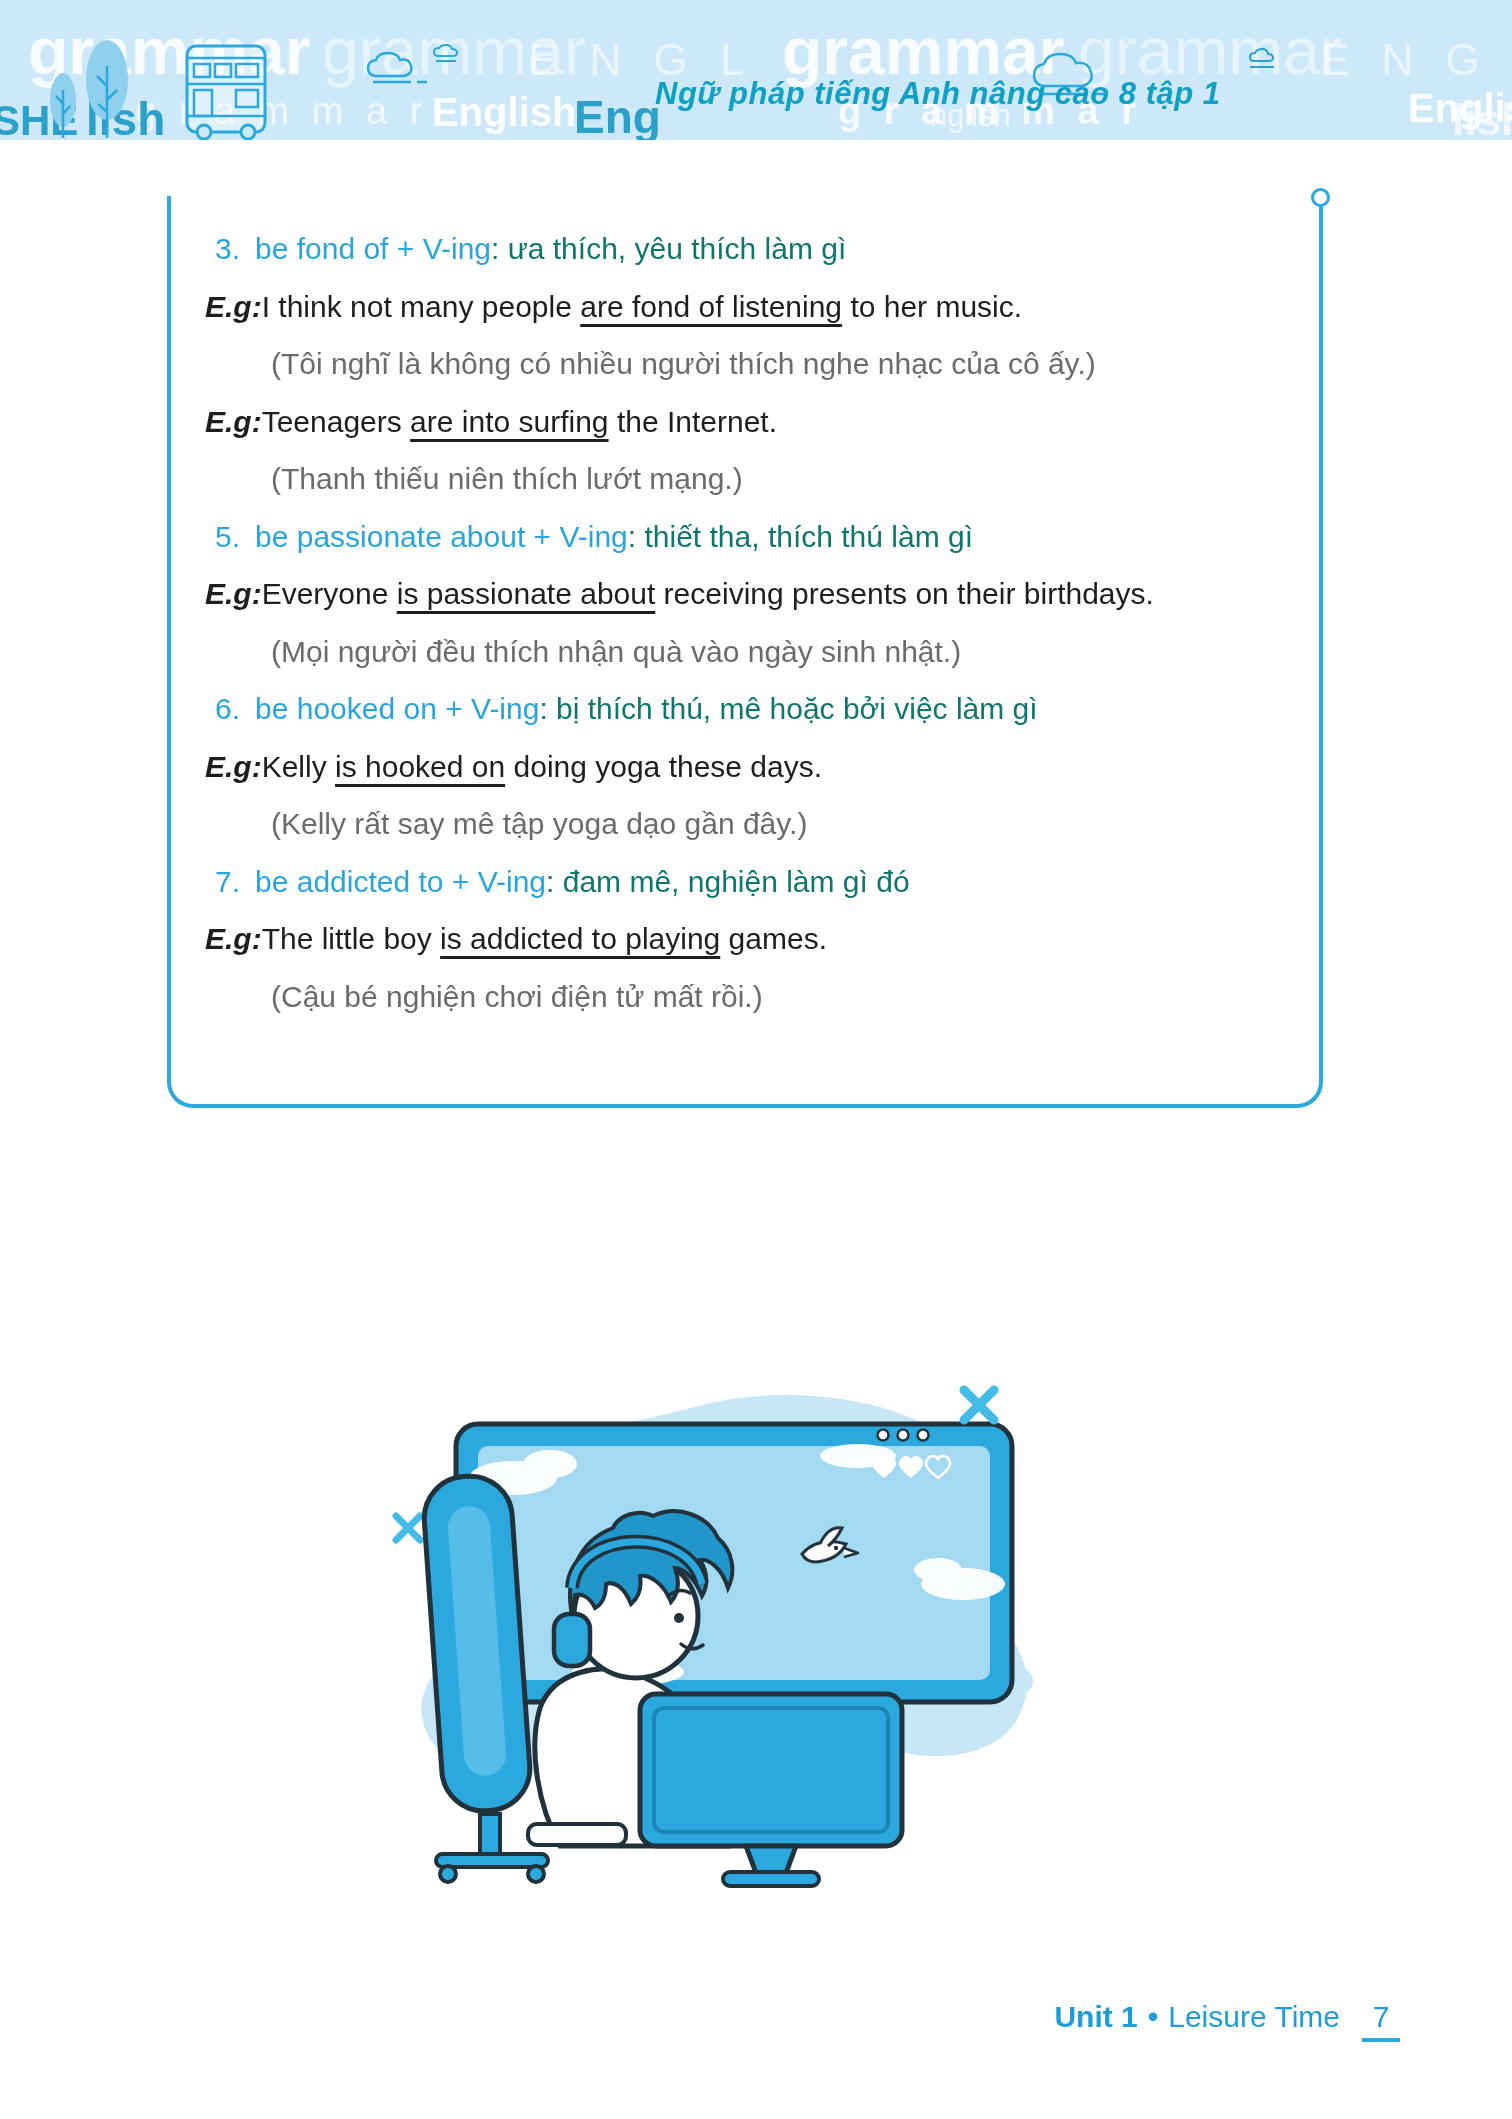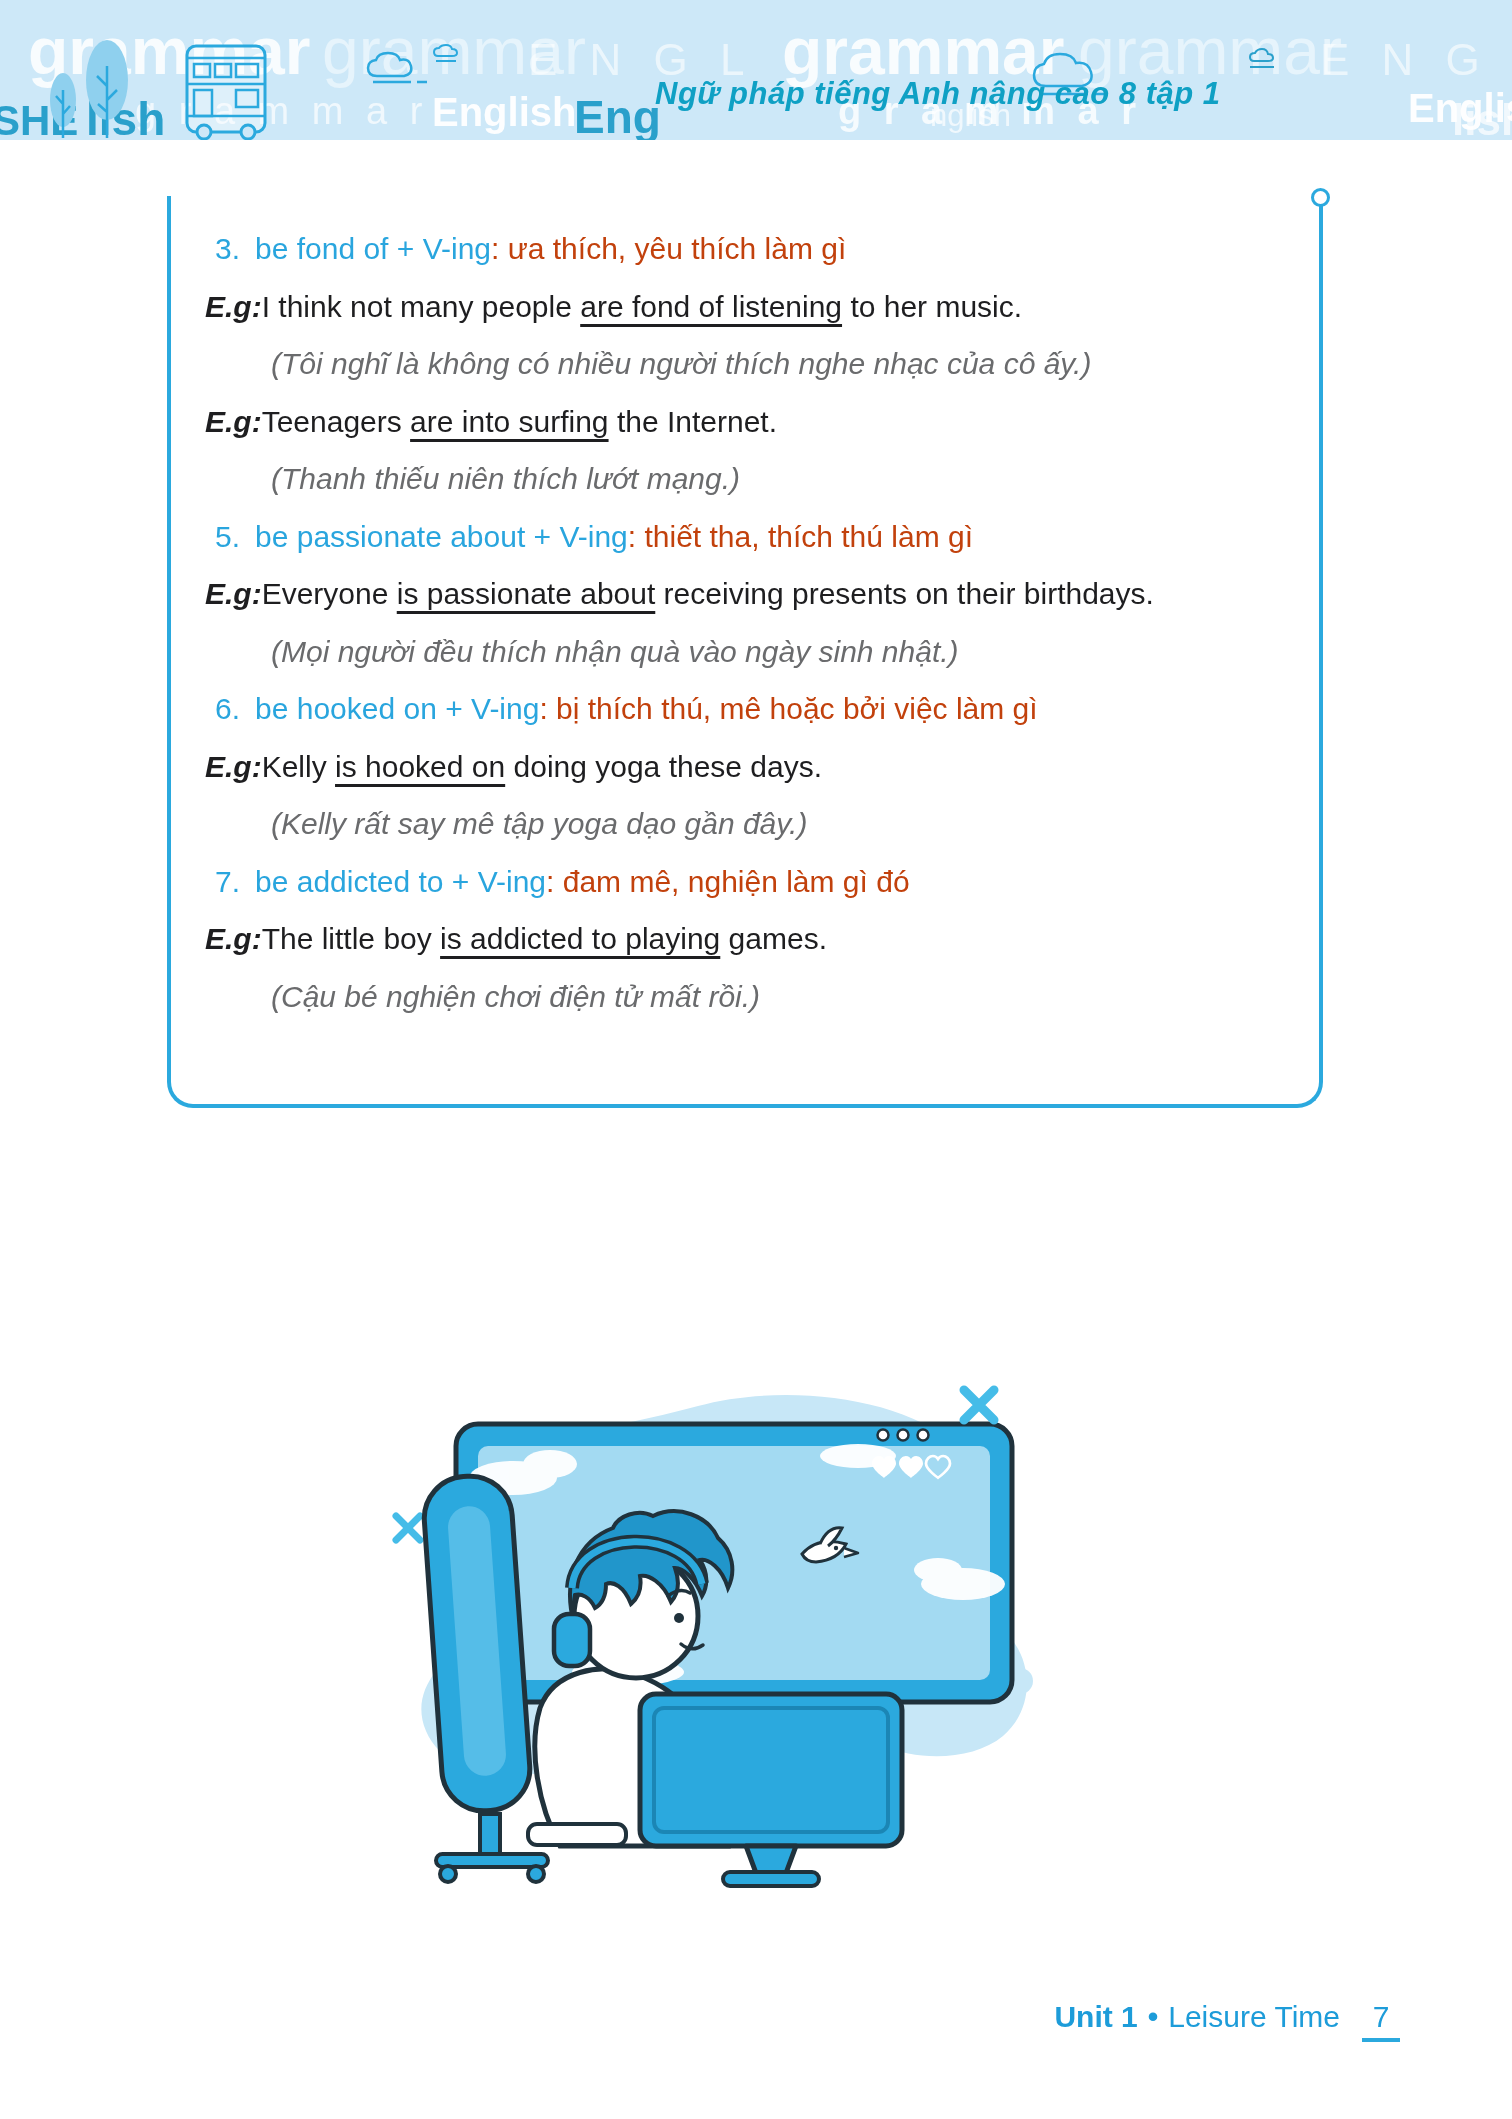--- a/index.html
+++ b/index.html
@@ -23,25 +23,25 @@
   .grammar-box{position:absolute;left:167px;top:196px;width:1156px;height:912px;
                border-left:4px solid #2ba9de;border-right:4px solid #2ba9de;border-bottom:4px solid #2ba9de;
                border-radius:0 0 26px 26px;box-sizing:border-box;}
   .box-circle{position:absolute;right:-11px;top:-8px;width:13px;height:13px;border:3.5px solid #2ba9de;
               border-radius:50%;background:#fff;}
   .box-inner{position:absolute;left:0;top:0;right:0;bottom:0;padding-top:24px;overflow:hidden;}
   .box-inner p{margin:0;height:57.5px;line-height:57.5px;font-size:30px;white-space:nowrap;}
   .g-head{padding-left:44px;}
   .g-num{display:inline-block;width:40px;color:#29a5de;}
   .g-struct{color:#29a5de;}
-  .g-meaning{color:#c2410c;}
+  .g-meaning{color:#0f766e;}
   .g-ex{padding-left:34px;}
   .g-eglabel{font-weight:bold;font-style:italic;}
   .g-u{text-decoration:underline;text-decoration-thickness:2.5px;text-underline-offset:7px;}
-  .g-trans{padding-left:100px;font-style:italic;color:#6a6b6d;}
+  .g-trans{padding-left:100px;color:#6a6b6d;}
 
   
   .illus{position:absolute;left:378px;top:1376px;}
 
   
   .footer{position:absolute;left:0;top:2000px;width:1400px;text-align:right;font-size:30px;color:#1d9cd9;}
   .f-unit{font-weight:bold;}
   .f-dot{margin:0 10px;font-weight:bold;}
   .f-title{margin-right:22px;text-align:right;}
   .f-page{display:inline-block;text-align:center;min-width:34px;padding:0 2px 4px 2px;

